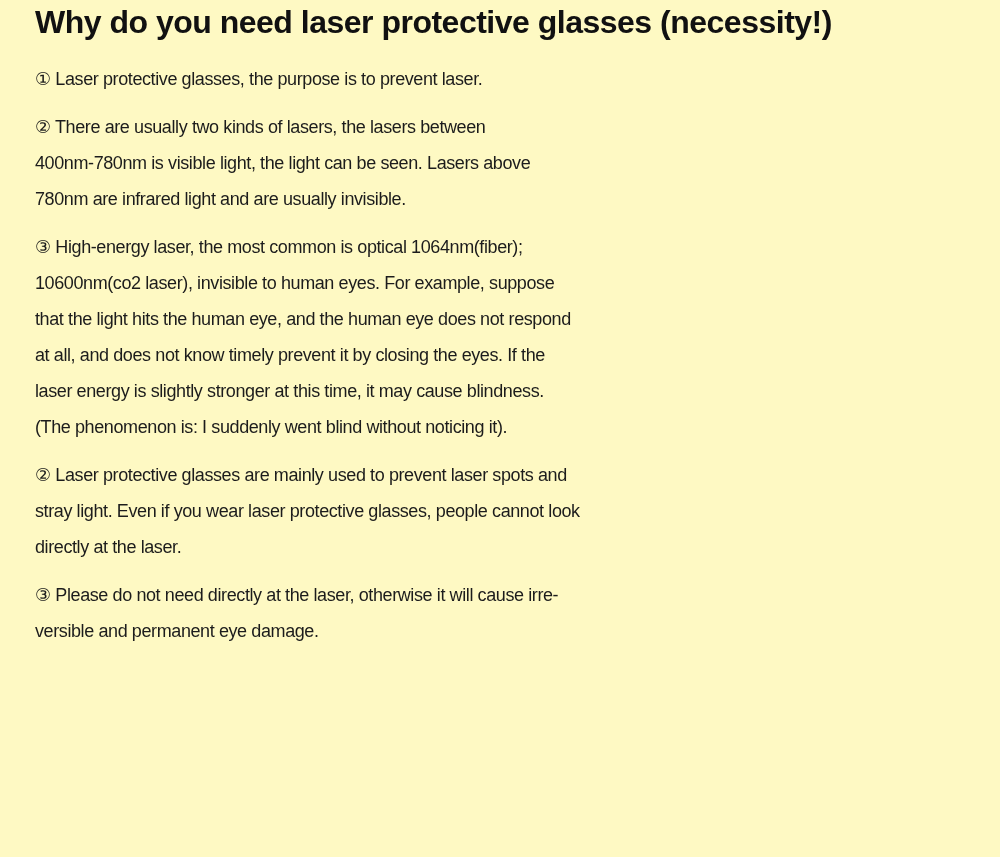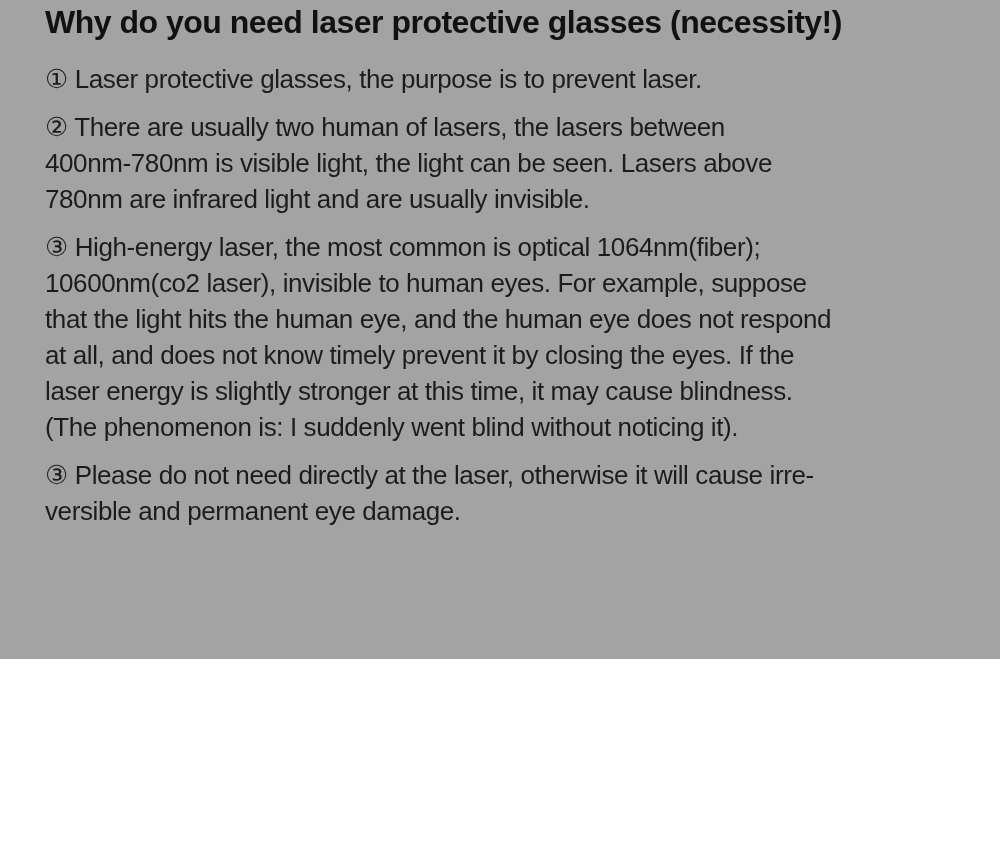--- a/index.html
+++ b/index.html
@@ -8,35 +8,35 @@
     background: #ffffff;
   }
   body {
     height: 857px;
     font-family: "Liberation Sans", "DejaVu Sans", sans-serif;
     color: #1c1c1c;
     overflow: hidden;
   }
   .doc {
     width: 1000px;
-    height: 659px;
-    padding: 4px 28px 0 45px;
-    background: #a3a3a3;
+    height: 857px;
+    padding: 4px 28px 0 35px;
+    background: #fef9c3;
   }
   .doc-title {
     font-size: 32px;
     font-weight: 700;
     letter-spacing: -0.5px;
     line-height: 1.15;
     margin-bottom: 20px;
     color: #111111;
     white-space: pre-line;
   }
   p.para {
-    font-size: 26px;
+    font-size: 18px;
     font-weight: 400;
     letter-spacing: -0.4px;
     line-height: 36px;
     margin-bottom: 12px;
     white-space: pre-line;
     color: #1c1c1c;
   }
   p.para.mention {
     font-weight: 700;
     color: #111111;
@@ -44,29 +44,32 @@
   }
 </style>
 </head>
 <body>
 
 <div class="doc">
   <h1 class="doc-title">Why do you need laser protective glasses (necessity!)</h1>
 
   <p class="para">① Laser protective glasses, the purpose is to prevent laser.</p>
 
-  <p class="para">② There are usually two human of lasers, the lasers between
+  <p class="para">② There are usually two kinds of lasers, the lasers between
 400nm-780nm is visible light, the light can be seen. Lasers above
 780nm are infrared light and are usually invisible.</p>
 
   <p class="para">③ High-energy laser, the most common is optical 1064nm(fiber);
 10600nm(co2 laser), invisible to human eyes. For example, suppose
 that the light hits the human eye, and the human eye does not respond
 at all, and does not know timely prevent it by closing the eyes. If the
 laser energy is slightly stronger at this time, it may cause blindness.
 (The phenomenon is: I suddenly went blind without noticing it).</p>
 
 
 
+  <p class="para">② Laser protective glasses are mainly used to prevent laser spots and
+stray light. Even if you wear laser protective glasses, people cannot look
+directly at the laser.</p>
 
   <p class="para">③ Please do not need directly at the laser, otherwise it will cause irre-
 versible and permanent eye damage.</p>
 </div>
 
 </body></html>

